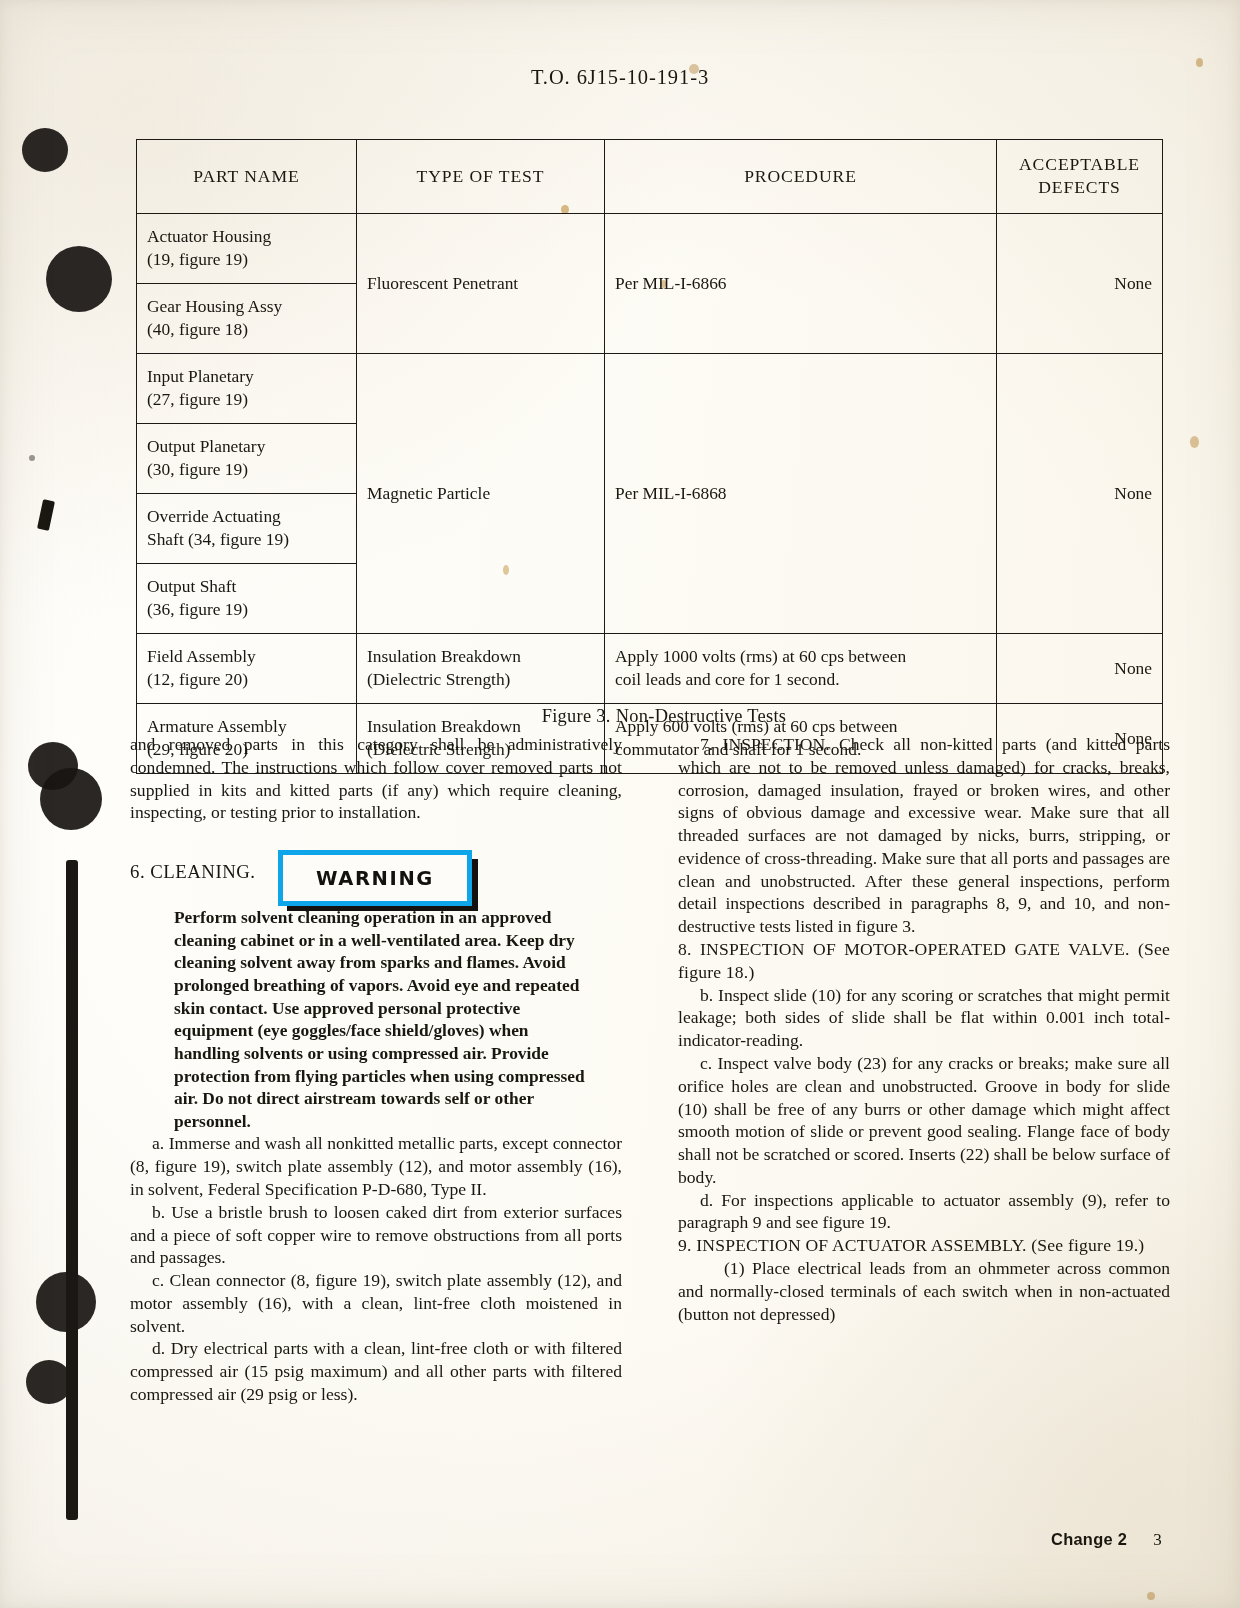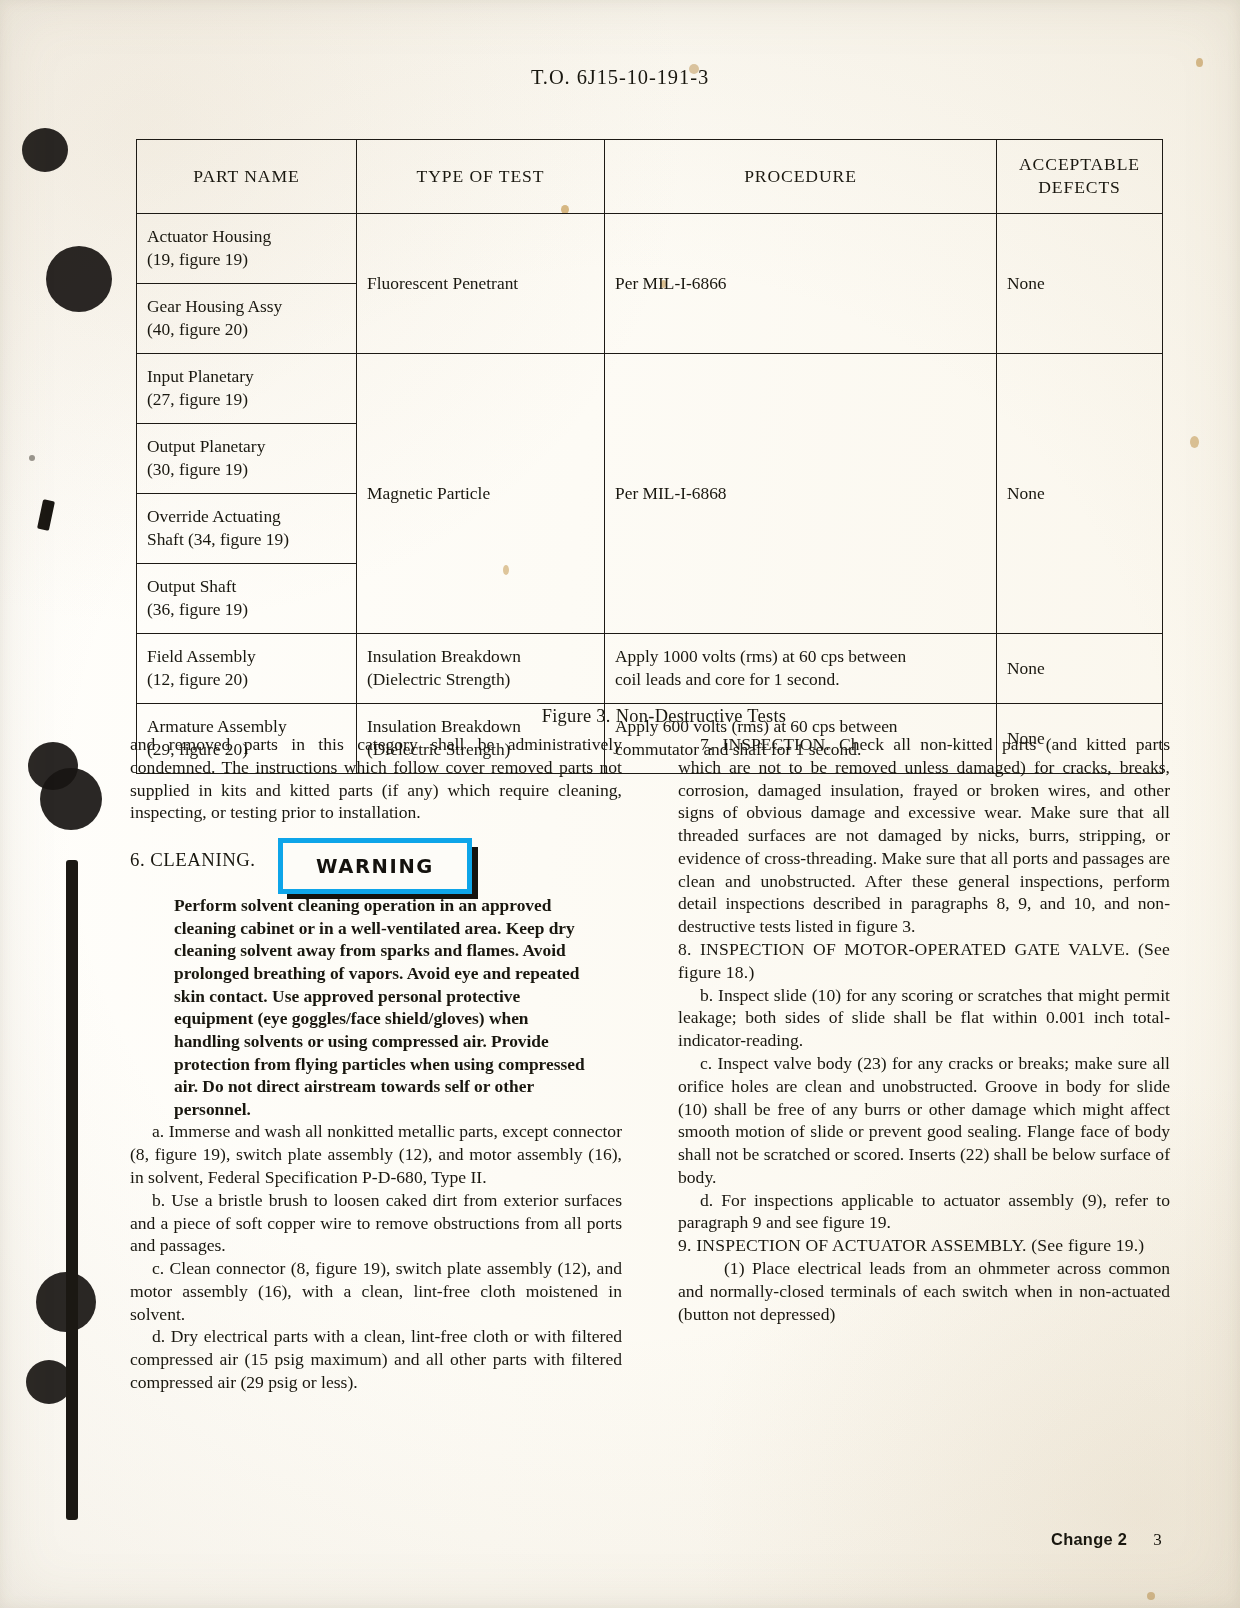--- a/index.html
+++ b/index.html
@@ -88,21 +88,21 @@
     letter-spacing: .9px;
     font-size: 17.6px;
   }
   .col-part   { width: 220px; }
   .col-type   { width: 248px; }
   .col-proc   { width: 392px; }
   .col-defect { width: 166px; }
   .cell-part    { text-align: left; padding-left: 14px; height: 56px; }
   .cell-type    { text-align: left; padding-left: 14px; }
   .cell-proc    { text-align: left; padding-left: 14px; }
-  .cell-defect  { text-align: left; }
+  .cell-defect  { text-align: right; }
   .two-line { white-space: pre-line; }
 
   .fig-caption {
     position: absolute;
     top: 706px;
     left: 0;
     width: 100%;
     text-align: center;
     font-size: 18.4px;
     letter-spacing: .3px;
@@ -139,21 +139,21 @@
 
   .section-head {
     text-align: left;
     letter-spacing: .2px;
   }
 
   
   .cleaning-line {
     position: relative;
     height: 40px;
-    margin-top: 20px;
+    margin-top: 32px;
   }
   .cleaning-label {
     position: absolute;
     left: 0;
     top: 4px;
     font-size: 18.8px;
     letter-spacing: .5px;
   }
 
   
@@ -268,21 +268,21 @@
     <tbody>
       <tr>
         <td class="cell-part two-line">Actuator Housing
 (19,  figure 19)</td>
         <td class="cell-type two-line" rowspan="2">Fluorescent Penetrant</td>
         <td class="cell-proc two-line" rowspan="2">Per MIL-I-6866</td>
         <td class="cell-defect" rowspan="2">None</td>
       </tr>
       <tr>
         <td class="cell-part two-line">Gear Housing Assy
-(40,  figure 20)</td>
+(40,  figure 18)</td>
       </tr>
 
       <tr>
         <td class="cell-part two-line">Input Planetary
 (27,  figure 19)</td>
         <td class="cell-type two-line" rowspan="4">Magnetic Particle</td>
         <td class="cell-proc two-line" rowspan="4">Per MIL-I-6868</td>
         <td class="cell-defect" rowspan="4">None</td>
       </tr>
       <tr>

